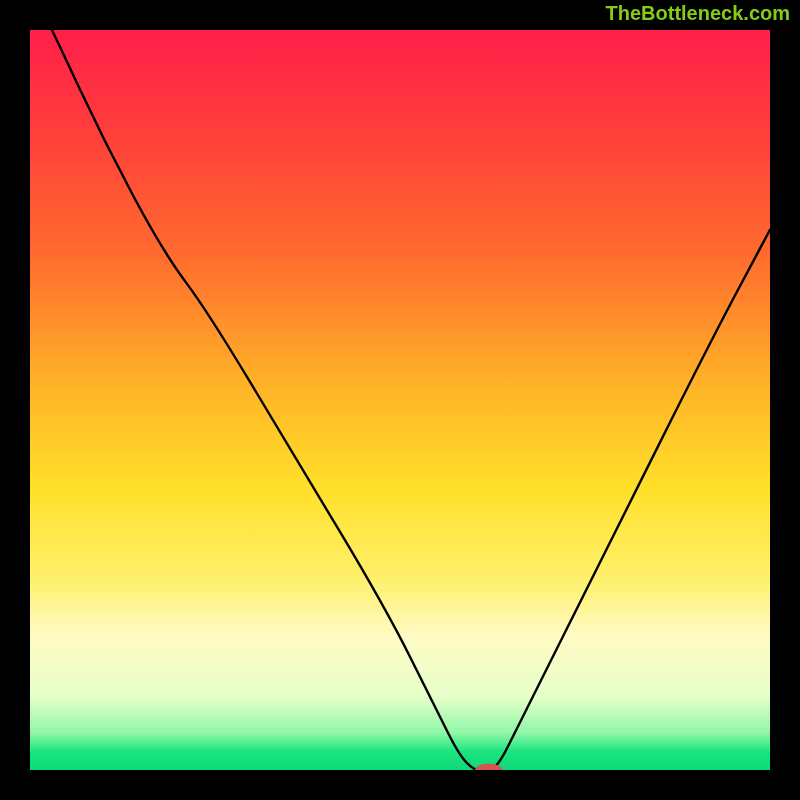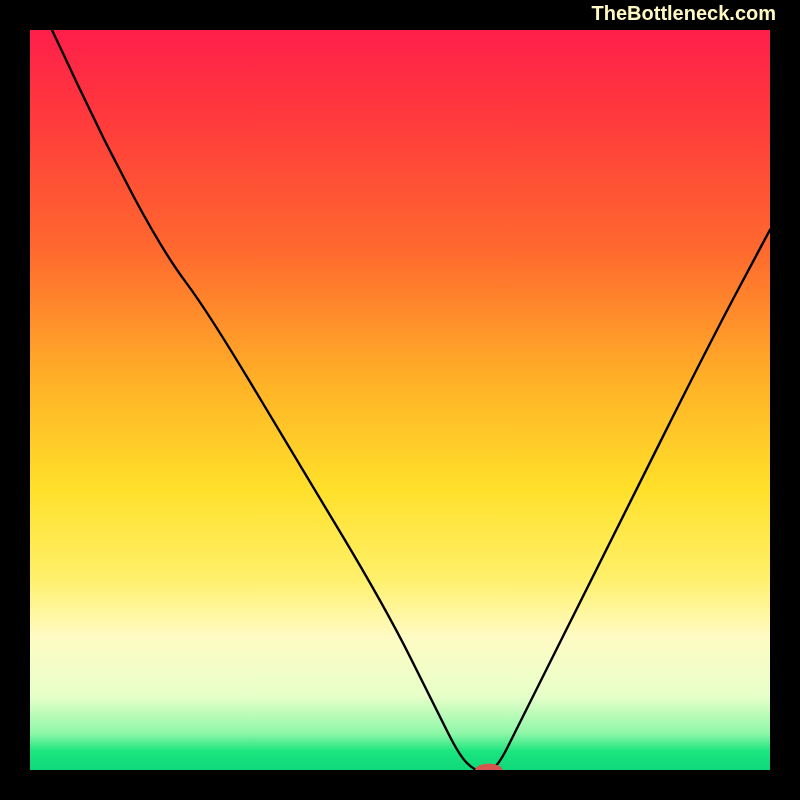--- a/index.html
+++ b/index.html
@@ -13,22 +13,22 @@
   }
   .frame {
     position: relative;
     width: 800px;
     height: 800px;
     background: #000;
   }
   .watermark {
     position: absolute;
     top: 2px;
-    right: 24px;
-    color: #fef9c3;
+    right: 10px;
+    color: #84cc16;
     font-size: 20px;
     font-weight: 600;
     z-index: 10;
     user-select: none;
   }
   .plot-area {
     position: absolute;
     left: 30px;
     top: 30px;
     width: 740px;

